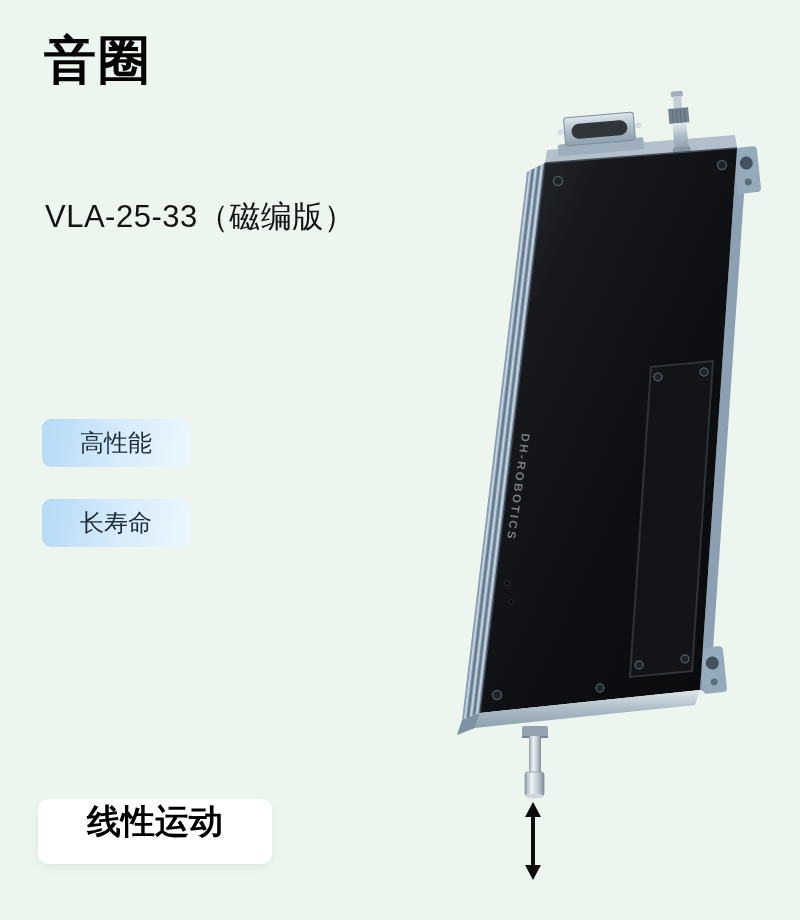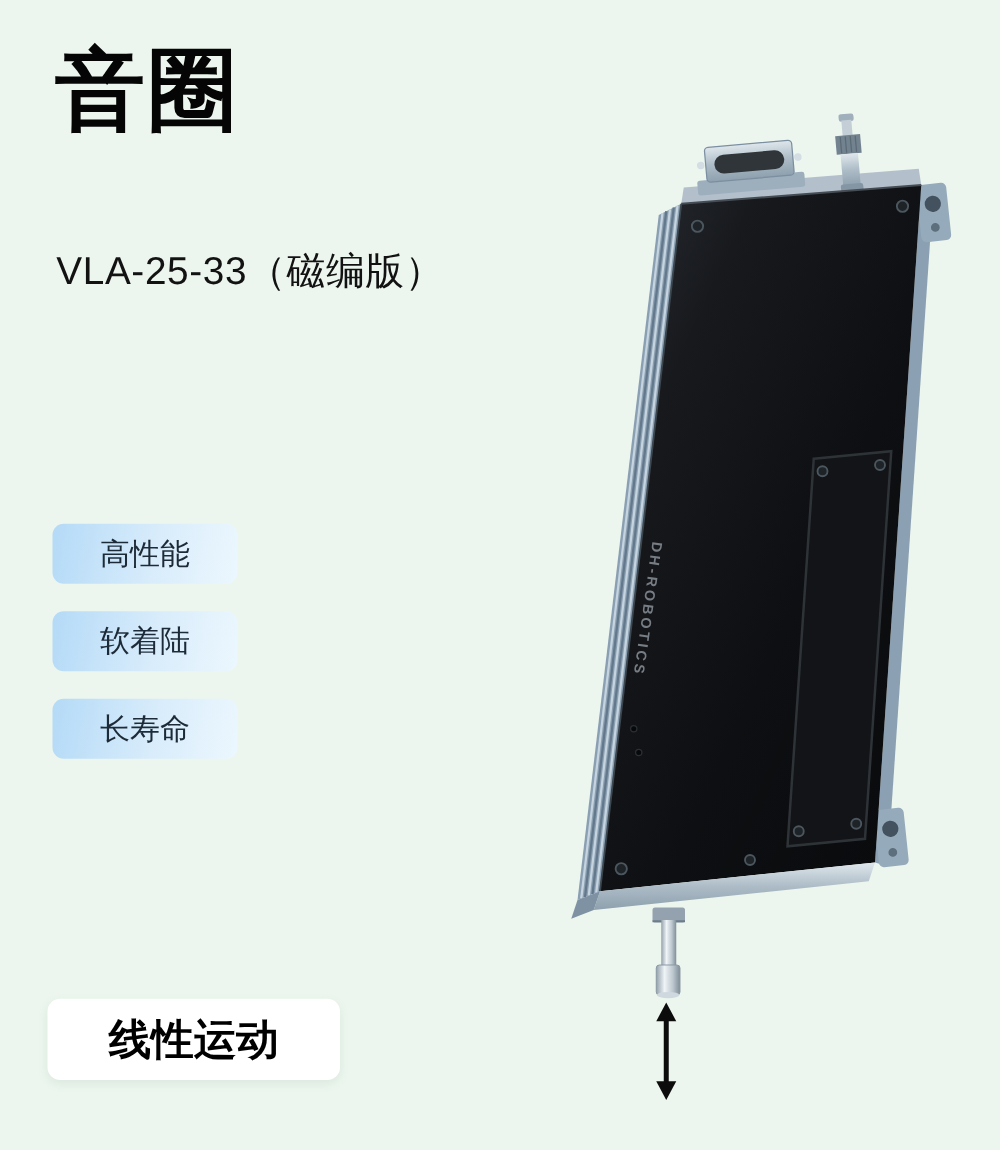--- a/index.html
+++ b/index.html
@@ -4,64 +4,61 @@
 <style>
   html,body{margin:0;padding:0;}
   body{
     width:800px;height:920px;position:relative;overflow:hidden;
     background:#ecf6ee;
     font-family:"Liberation Sans","DejaVu Sans",sans-serif;
   }
   .page{position:absolute;inset:0;}
   .title{
     position:absolute;left:44px;top:28px;
-    font-size:72px;font-weight:900;color:#050505;
+    font-size:52px;font-weight:900;color:#050505;
     line-height:1.26;letter-spacing:2px;
   }
   .model{
     position:absolute;left:45px;top:196px;
     font-size:31px;font-weight:400;color:#121212;letter-spacing:.5px;
   }
   .features{
     position:absolute;left:42px;top:419px;
-    display:flex;flex-direction:column;gap:22px;
+    display:flex;flex-direction:column;gap:32px;
   }
   .pill{
     width:148px;height:48px;border-radius:9px;
     display:flex;align-items:center;justify-content:center;
     font-size:24px;color:#1d2b38;
     background:linear-gradient(100deg,#b4daf7 0%,#d8ecfb 55%,#ecf7fe 100%);
   }
   .motion{
     position:absolute;left:38px;top:799px;width:234px;height:65px;
     background:#ffffff;border-radius:10px;
-    display:flex;align-items:center;justify-content:center;
+    display:flex;align-items:flex-start;justify-content:center;
     font-size:34px;font-weight:800;color:#000;
     box-shadow:0 3px 8px rgba(110,145,125,.12);
   }
   .product{position:absolute;left:395px;top:85px;width:380px;height:740px;}
   .arrow{position:absolute;left:513px;top:800px;width:40px;height:82px;}
 </style>
 </head>
 <body>
 
 <div class="page">
 
   <div class="title">
     <div>音圈</div>
   </div>
 
   <div class="model">VLA-25-33（磁编版）</div>
 
   <div class="features">
     <div class="pill">
       <span>高性能</span>
-    </div>
-    <div class="pill">
-      <span>软着陆</span>
     </div>
     <div class="pill">
       <span>长寿命</span>
     </div>
   </div>
 
   <div class="motion">
     <span>线性运动</span>
   </div>
 

